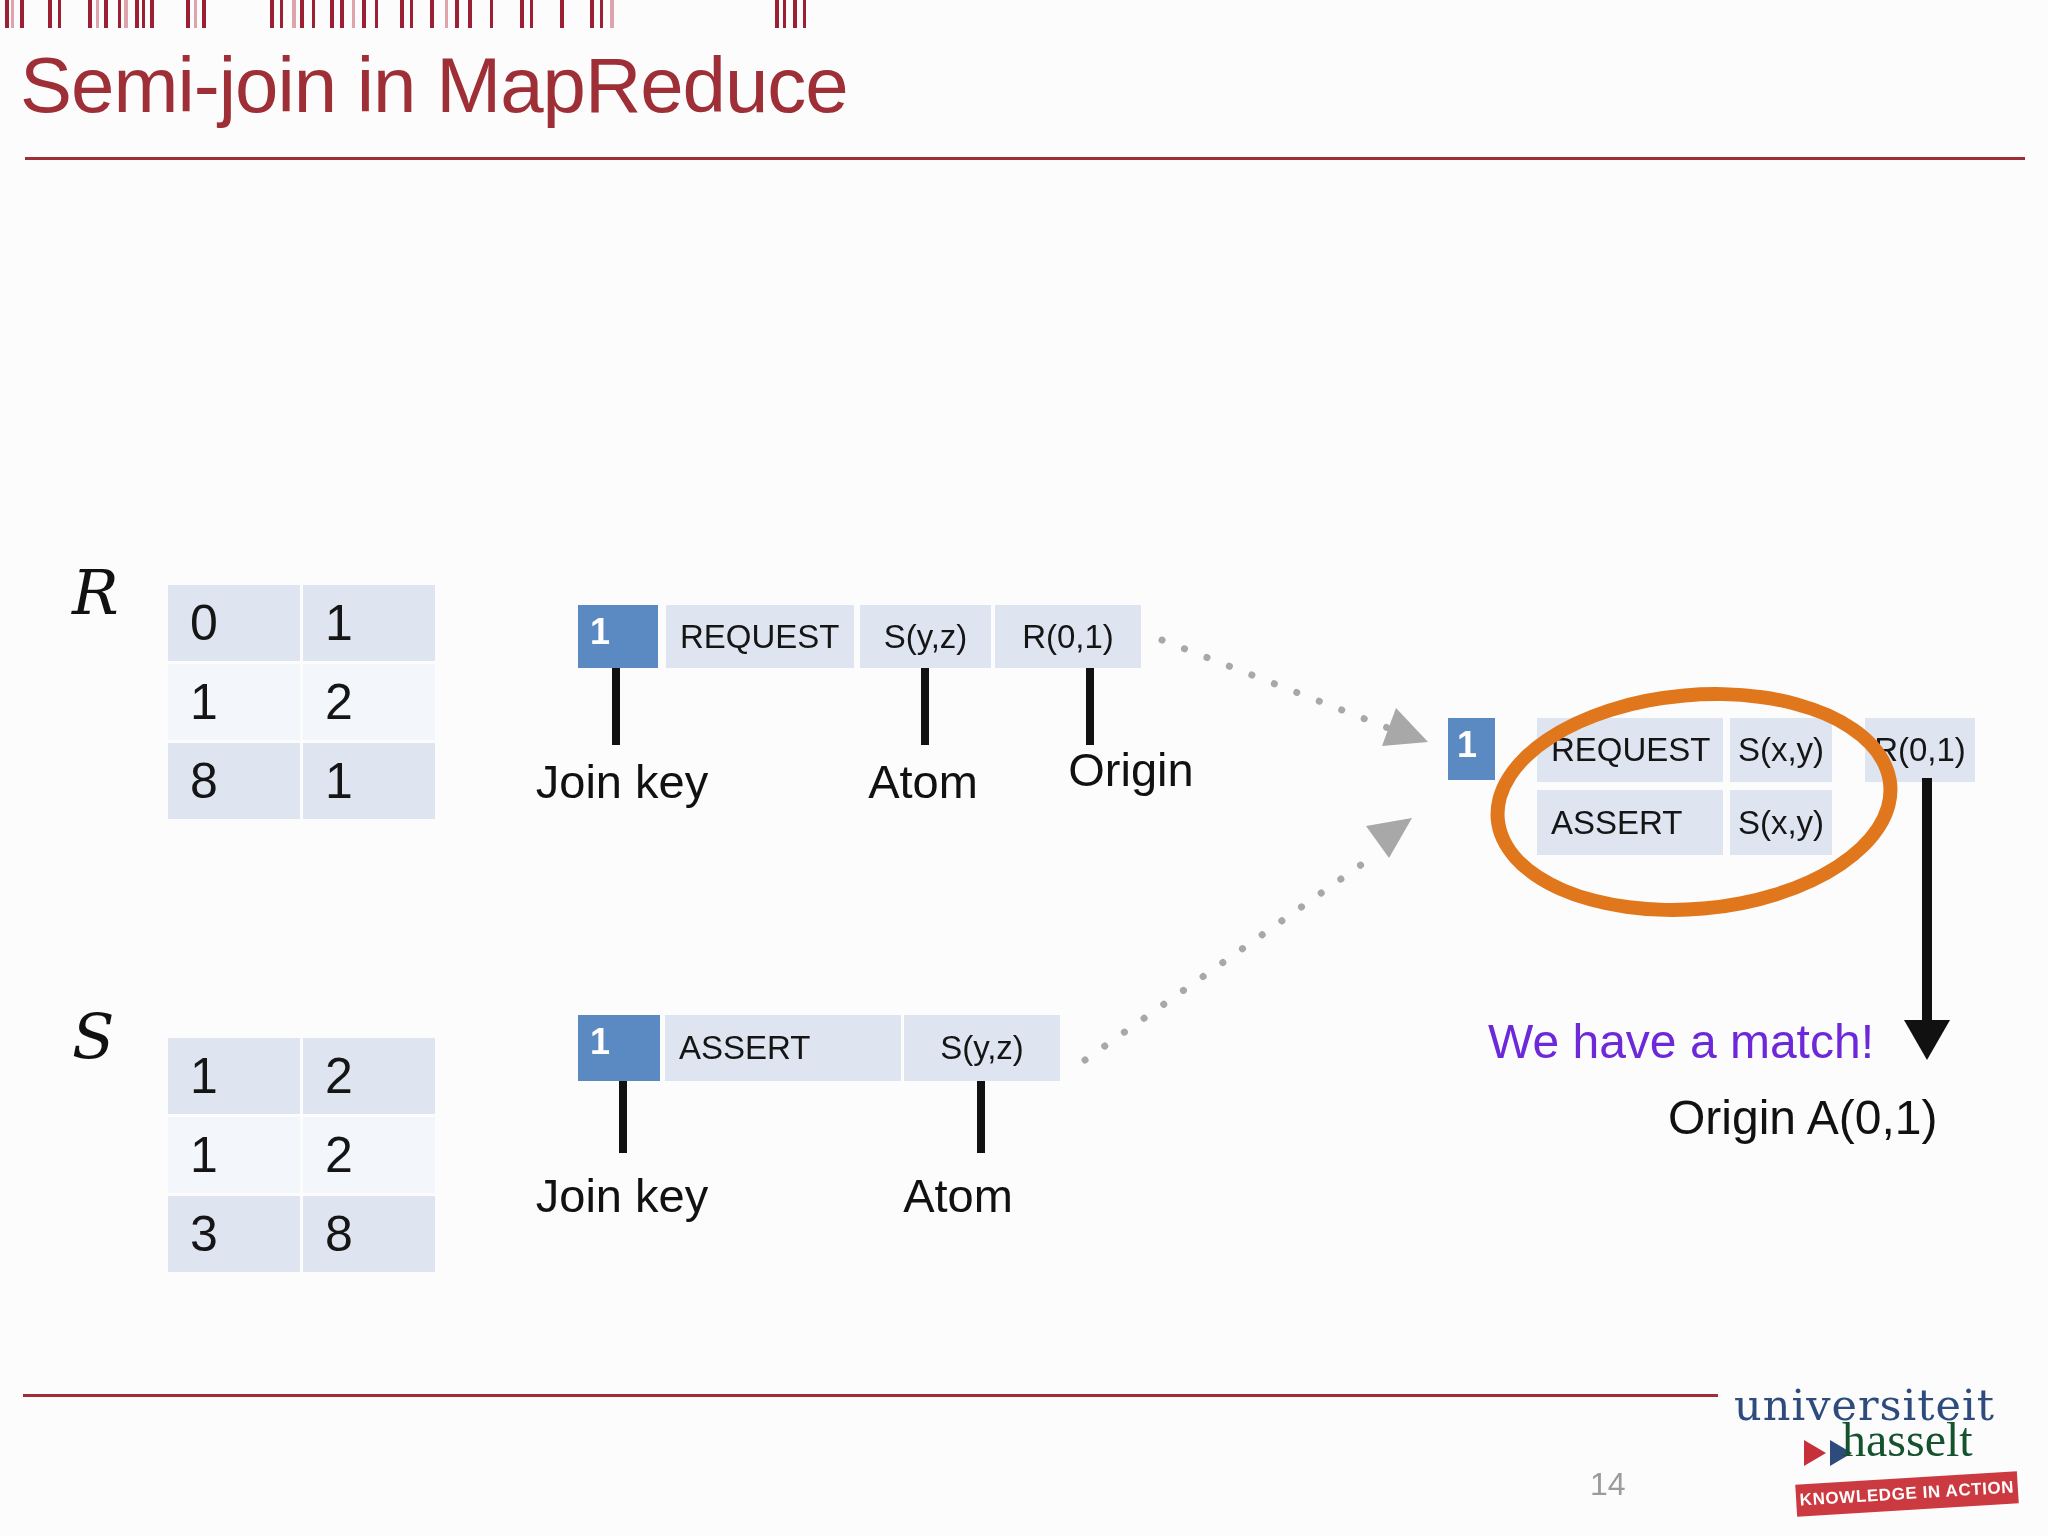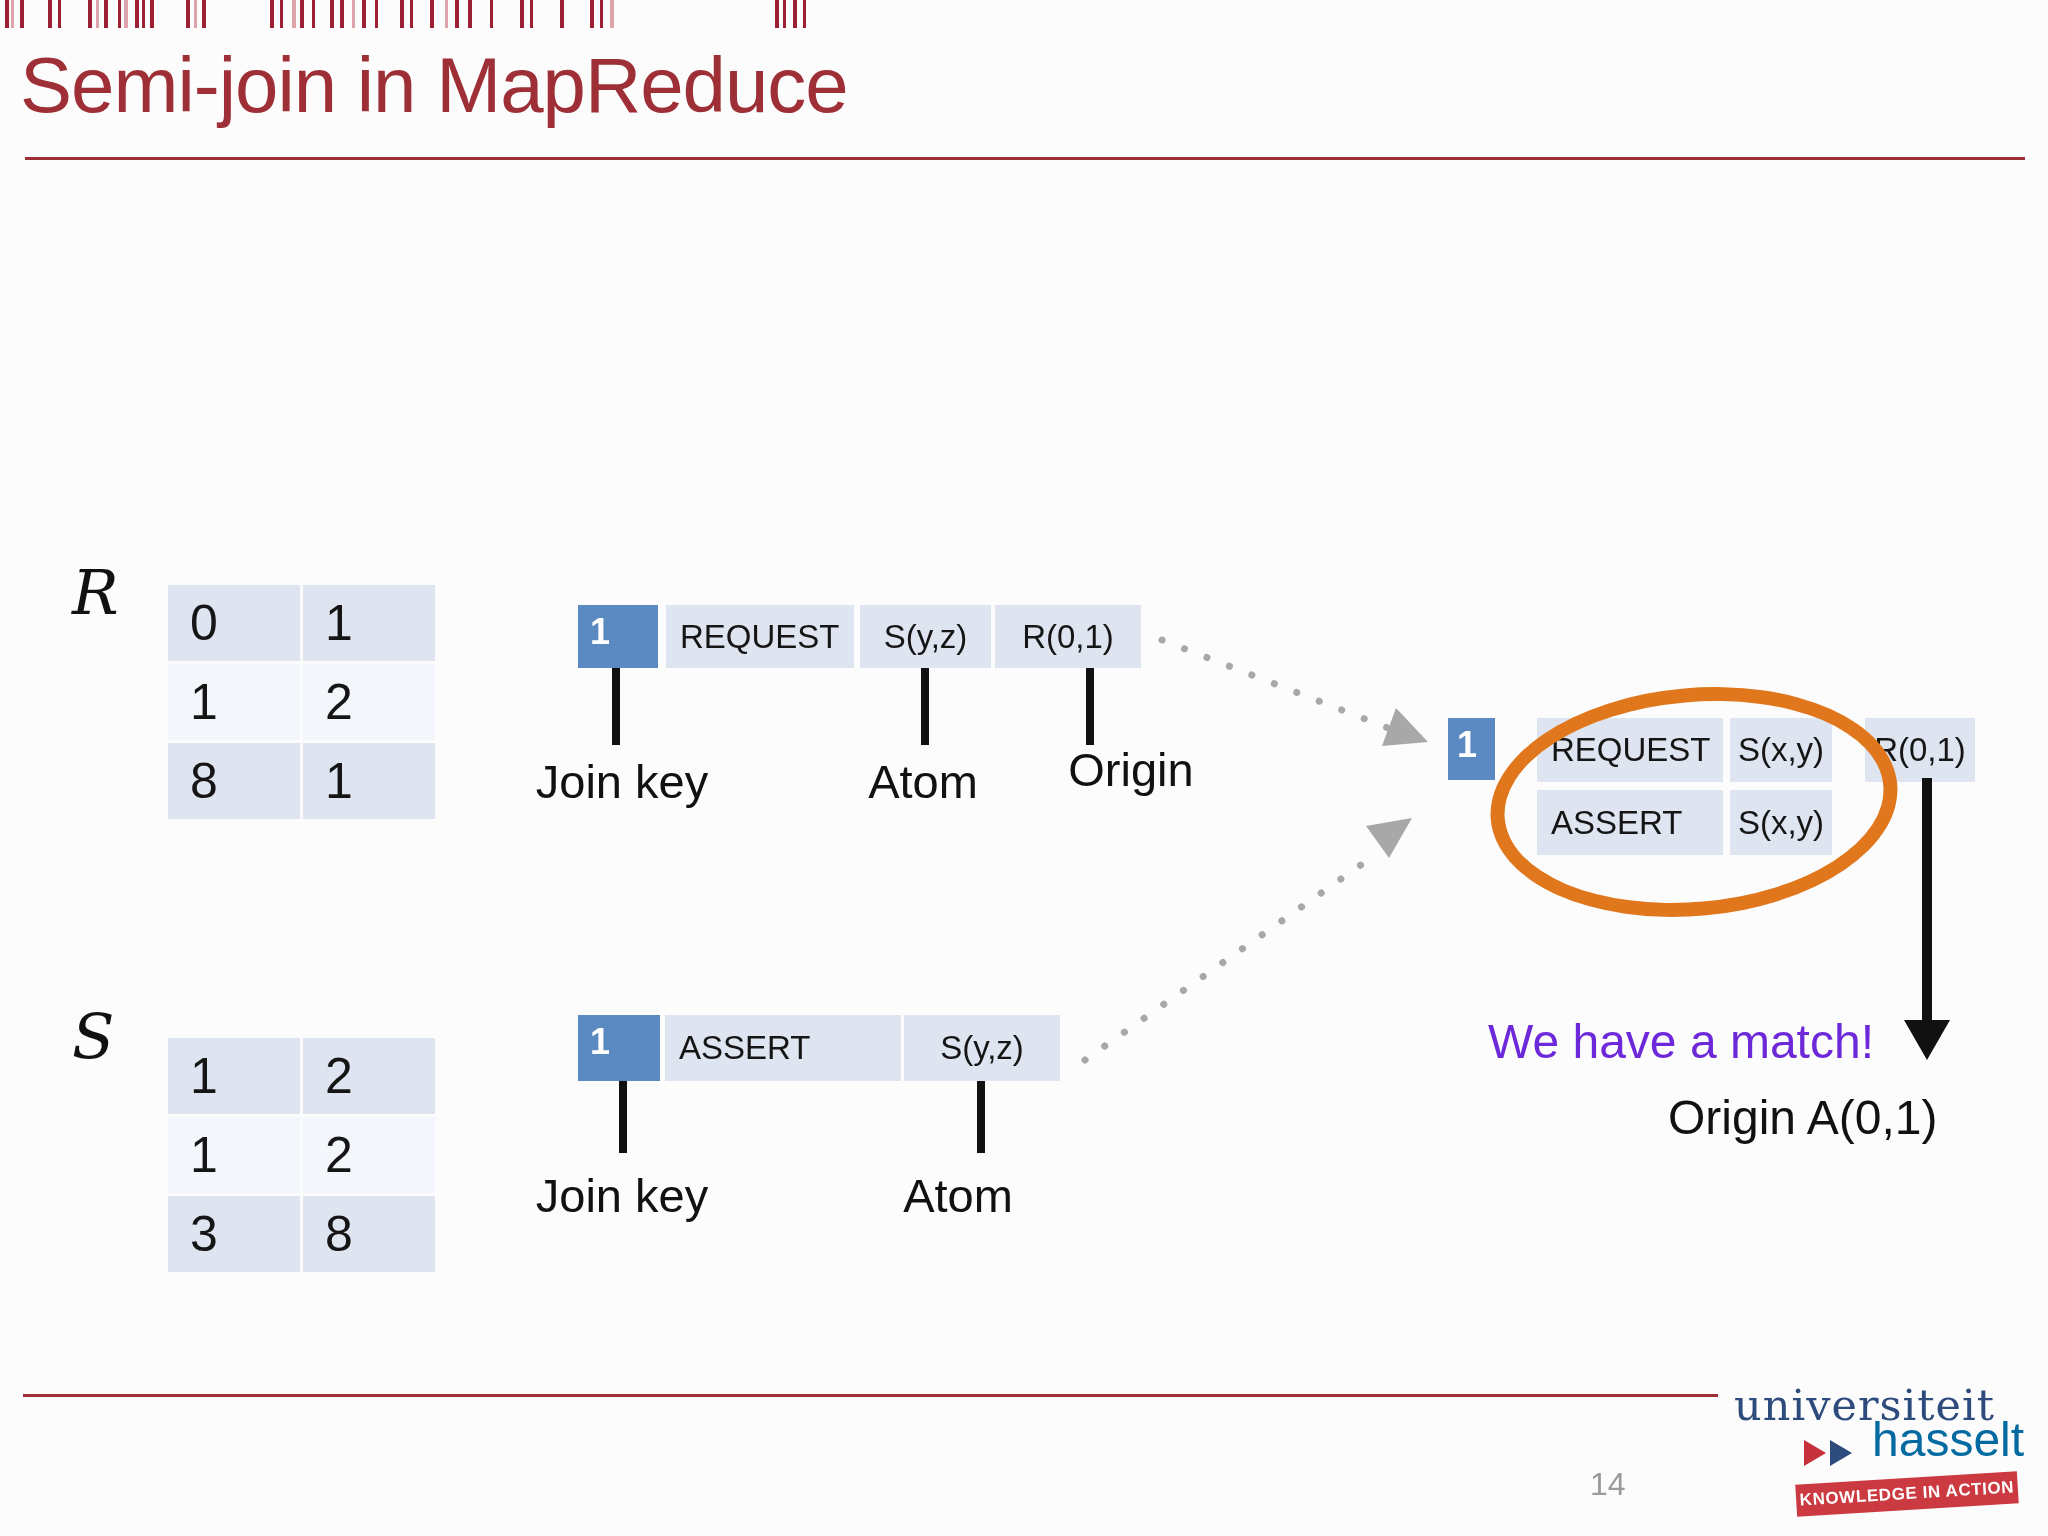--- a/index.html
+++ b/index.html
@@ -74,22 +74,22 @@
   .arrows-svg{position:absolute;left:0;top:0;width:2048px;height:1536px;pointer-events:none;}
 
   .page-number{position:absolute;left:1590px;top:1466px;font-size:32px;color:#9b9b9b;text-align:right;}
 
   .logo{position:absolute;left:1726px;top:1376px;width:312px;height:152px;}
   .logo .l1{
     position:absolute;left:8px;top:4px;font-family:"DejaVu Serif",serif;
     font-size:43px;color:#2d4b7d;letter-spacing:1px;
   }
   .logo .l2{
-    position:absolute;left:146px;top:36px;font-family:Liberation Sans, sans-serif;
-    font-size:48px;color:#0369a1;
+    position:absolute;left:116px;top:36px;font-family:Liberation Serif, serif;
+    font-size:48px;color:#14532d;
   }
   .logo .tri{position:absolute;width:0;height:0;border-top:13px solid transparent;border-bottom:13px solid transparent;}
   .logo .tri.red{left:78px;top:64px;border-left:22px solid #c5303a;}
   .logo .tri.blue{left:104px;top:64px;border-left:22px solid #2d4b7d;}
   .logo .banner{
     position:absolute;left:70px;top:102px;width:222px;height:32px;line-height:32px;
     background:#cc3a41;color:#fff;font-size:17px;font-weight:bold;text-align:center;
     letter-spacing:0.6px;transform:rotate(-3.5deg);font-family:"Liberation Sans",sans-serif;
   }
 </style>

